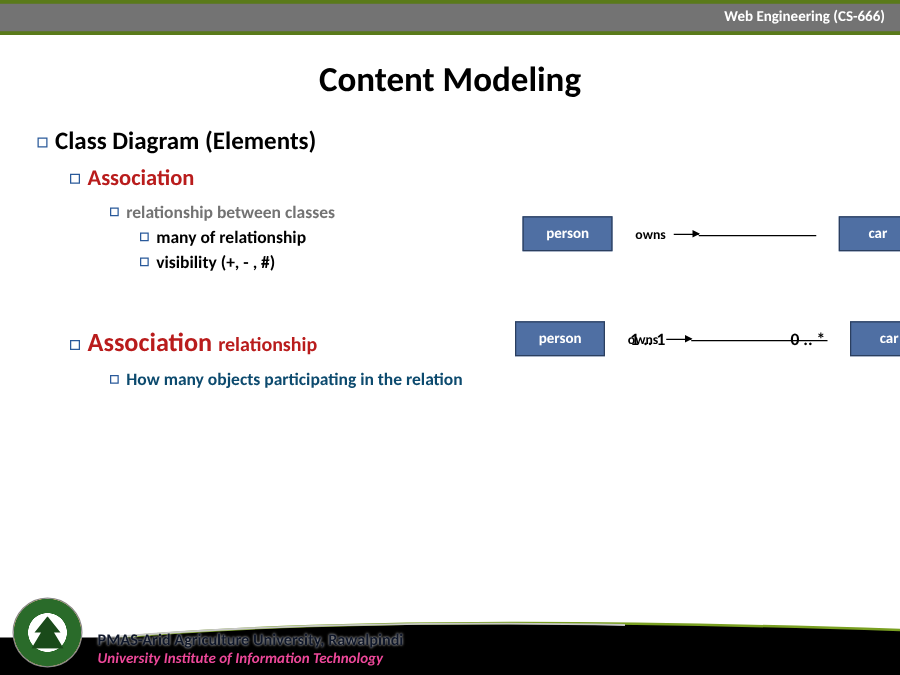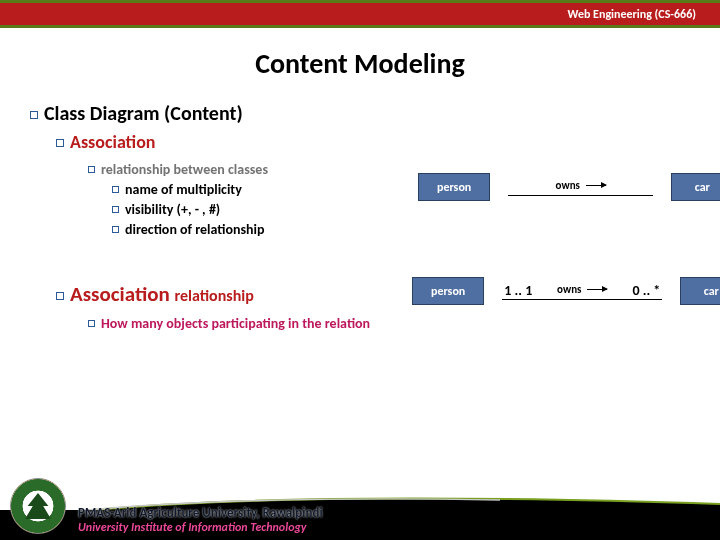--- a/index.html
+++ b/index.html
@@ -7,30 +7,30 @@
     width: 720px;
     height: 540px;
     font-family: Calibri, Arial, sans-serif;
     background: #fff;
     position: relative;
     overflow: hidden;
   }
   .top-bar {
     width: 100%;
     height: 28px;
-    background: #b91c1c;
+    background: #737373;
     border-top: 3px solid #5a7a1a;
     border-bottom: 3px solid #5a7a1a;
     color: #fff;
     font-size: 12px;
     font-weight: bold;
     display: flex;
     align-items: center;
     justify-content: flex-end;
-    padding-right: 24px;
+    padding-right: 12px;
   }
   .slide-title {
     text-align: center;
     font-size: 28px;
     font-weight: bold;
     margin-top: 18px;
     margin-bottom: 20px;
     color: #000;
   }
   .content {
@@ -88,21 +88,21 @@
   .l4 {
     font-size: 14px;
     font-weight: bold;
     color: #000;
     margin-left: 24px;
     margin-bottom: 3px;
   }
   .l3b {
     font-size: 14px;
     font-weight: bold;
-    color: #be185d;
+    color: #0c4a6e;
     margin-left: 58px;
     margin-top: 4px;
   }
   .diagram {
     display: flex;
     align-items: center;
     gap: 18px;
     margin-top: 12px;
     justify-content: center;
   }
@@ -115,21 +115,21 @@
     border: 1px solid #2b3f5f;
     color: #fff;
     font-size: 12px;
     font-weight: bold;
     padding: 6px 18px;
     text-align: center;
     min-width: 62px;
   }
   .assoc-line {
     display: flex;
-    flex-direction: column;
+    flex-direction: row;
     align-items: center;
     position: relative;
     width: 145px;
   }
   .assoc-line.narrow {
     width: 160px;
   }
   .assoc-label-row {
     display: flex;
     align-items: center;
@@ -244,40 +244,37 @@
 
 <div class="top-bar">
   <span>Web Engineering (CS-666)</span>
 </div>
 
 <div class="slide-title">Content Modeling</div>
 
 <div class="content">
 
   <div class="l1">
-    <span class="bullet-sq"></span><span>Class Diagram (Content)</span>
+    <span class="bullet-sq"></span><span>Class Diagram (Elements)</span>
   </div>
 
   <div class="l2">
     <span class="bullet-sq"></span><span>Association</span>
   </div>
 
   <div class="l3row">
     <div class="l3text">
       <div class="l3">
         <span class="bullet-sq small"></span><span>relationship between classes</span>
       </div>
       <div class="l4">
-        <span class="bullet-sq small"></span><span>name of multiplicity</span>
+        <span class="bullet-sq small"></span><span>many of relationship</span>
       </div>
       <div class="l4">
         <span class="bullet-sq small"></span><span>visibility (+, - , #)</span>
-      </div>
-      <div class="l4">
-        <span class="bullet-sq small"></span><span>direction of relationship</span>
       </div>
     </div>
 
     <div class="diagram">
       <div class="box">person</div>
       <div class="assoc-line">
         <div class="assoc-label-row">
           <span>owns</span>
           <span class="arrow-right"></span>
         </div>

